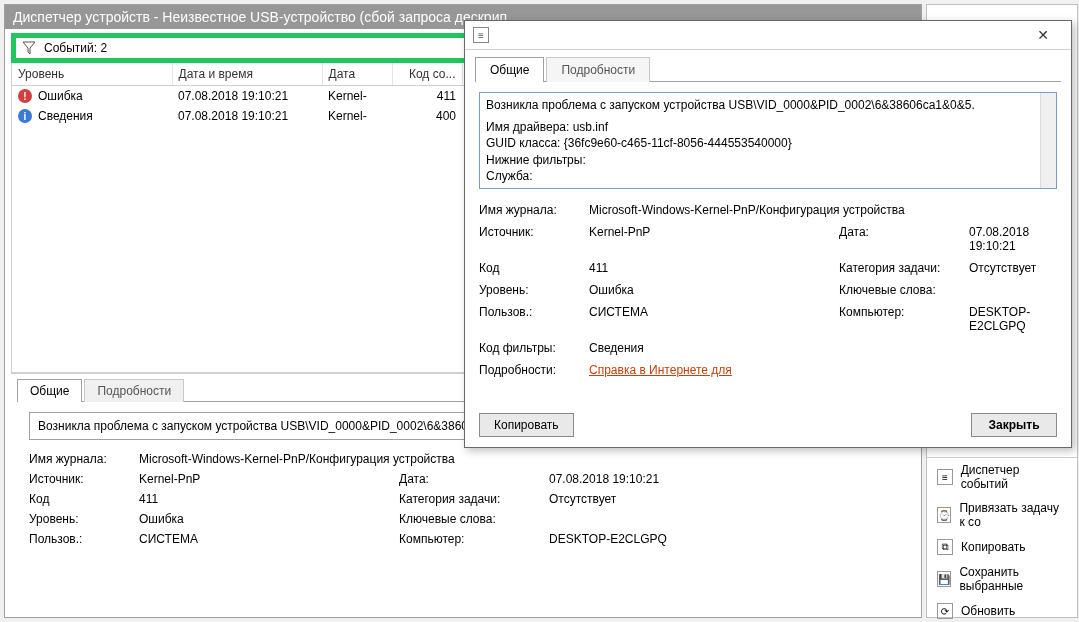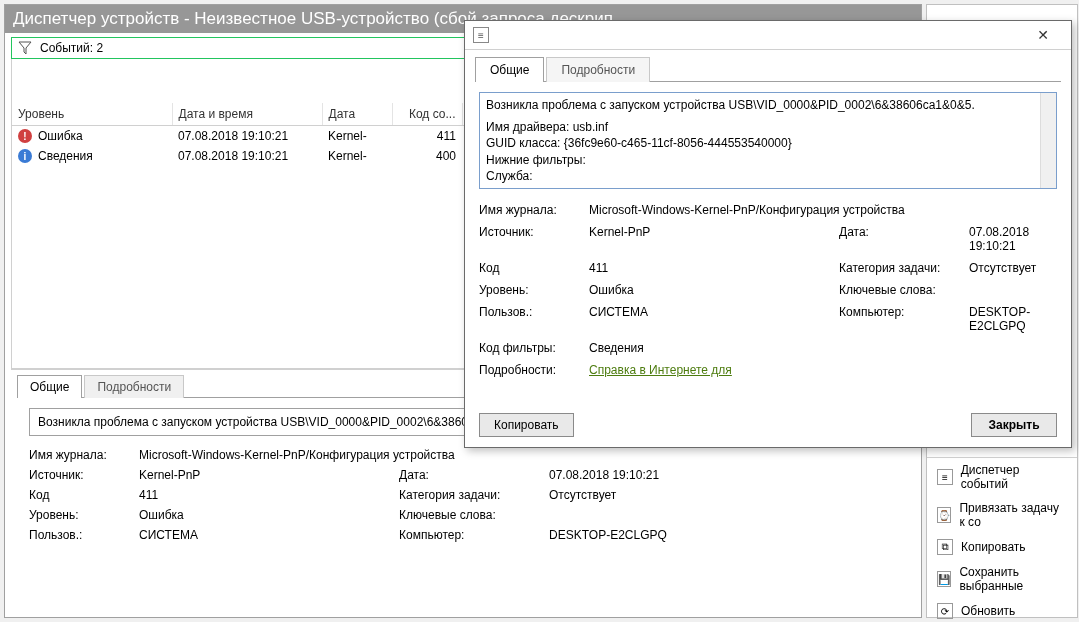--- a/index.html
+++ b/index.html
@@ -1,28 +1,28 @@
 <!DOCTYPE html>
 <html><head>
 <meta charset="utf-8">
 <style>
   * { box-sizing: border-box; font-family: "Segoe UI", Tahoma, sans-serif; font-size: 12px; }
   body { margin: 0; background: #f0f0f0; width: 1079px; height: 622px; overflow: hidden; position: relative; }
 
   
   .main-window { position: absolute; left: 4px; top: 4px; width: 918px; height: 614px; background: #fff; border: 1px solid #a0a0a0; }
-  .main-title { background: #979797; color: #fff; padding: 4px 8px; font-size: 17px; }
+  .main-title { background: #979797; color: #fff; padding: 4px 8px; font-size: 14px; }
   .main-body { display: flex; flex-direction: column; height: calc(100% - 24px); }
 
-  .toolbar-row { border: 1px solid #22c55e; margin:4px 6px 0 6px; padding: 3px 6px; background:#fff; display:flex; align-items:center; gap:8px; }
+  .toolbar-row { border: 5px solid #22c55e; margin:4px 6px 0 6px; padding: 3px 6px; background:#fff; display:flex; align-items:center; gap:8px; }
   .funnel { display:inline-block; width:14px; height:14px; position:relative; }
   .funnel svg { display:block; }
 
   .list-area { flex: 0 0 auto; margin: 0 6px; border-left:1px solid #d0d0d0; border-right:1px solid #d0d0d0; border-bottom:1px solid #d0d0d0; background:#fff; height: 310px; }
-  table.events { width:100%; border-collapse: collapse; margin-top: 44px; }
+  table.events { width:100%; border-collapse: collapse; }
   table.events th { text-align:left; font-weight:400; background:#fff; border-bottom:1px solid #d0d0d0; border-right:1px solid #e4e4e4; padding:4px 6px; color:#333; }
   table.events td { padding:3px 6px; }
   .lvl-cell { display:flex; align-items:center; gap:6px; }
   .ic-circle { width:14px; height:14px; border-radius:50%; display:inline-flex; align-items:center; justify-content:center; color:#fff; font-size:10px; font-weight:bold; }
   .ic-err { background:#d04040; }
   .ic-info { background:#3a7bd5; }
 
   .detail-area { border-top:1px solid #d0d0d0; margin: 0 6px; padding-top:4px; }
   .detail-caption { padding:6px 6px 8px 6px; }
   .tabs-row { display:flex; border-bottom:1px solid #a0a0a0; margin: 0 6px; }
@@ -48,21 +48,21 @@
   .dlg-close { margin-left:auto; width:40px; text-align:center; font-size:14px; color:#333; }
   .dlg-tabs-wrap { padding:6px 10px 0 10px; }
   .dlg-tabs { display:flex; border-bottom:1px solid #a0a0a0; }
   .dlg-tab { padding:5px 14px; border:1px solid #a0a0a0; border-bottom:none; background:#fff; margin-right:2px; position:relative; top:1px; }
   .dlg-tab.inactive { background:#f5f5f5; color:#555; border-color:#c8c8c8; }
   .dlg-body { padding: 10px 14px; }
   .dlg-desc-box { border:1px solid #7a9ecc; padding:4px 6px 4px 6px; position:relative; font-size:12px; line-height:1.35; }
   .dlg-desc-scroll { position:absolute; right:0; top:0; bottom:0; width:16px; background:#f0f0f0; border-left:1px solid #dcdcdc; }
   .dlg-desc-inner { padding-right:20px; }
   .dlg-kv { display:grid; grid-template-columns: 110px 250px 130px 1fr; row-gap:8px; margin-top:14px; }
-  .dlg-kv a { color:#4d7c0f; text-decoration:underline; }
+  .dlg-kv a { color:#c2410c; text-decoration:underline; }
   .dlg-footer { position:absolute; bottom:10px; left:14px; right:14px; display:flex; }
   .win-btn { min-width:86px; padding:4px 14px; border:1px solid #8a8a8a; background:#e9e9e9; text-align:center; }
   .win-btn:last-child { margin-left:auto;font-weight:bold; }
 </style>
 </head>
 <body>
 
 <div class="main-window">
   <div class="main-title">Диспетчер устройств - Неизвестное USB-устройство (сбой запроса дескрип</div>
   <div class="main-body">

